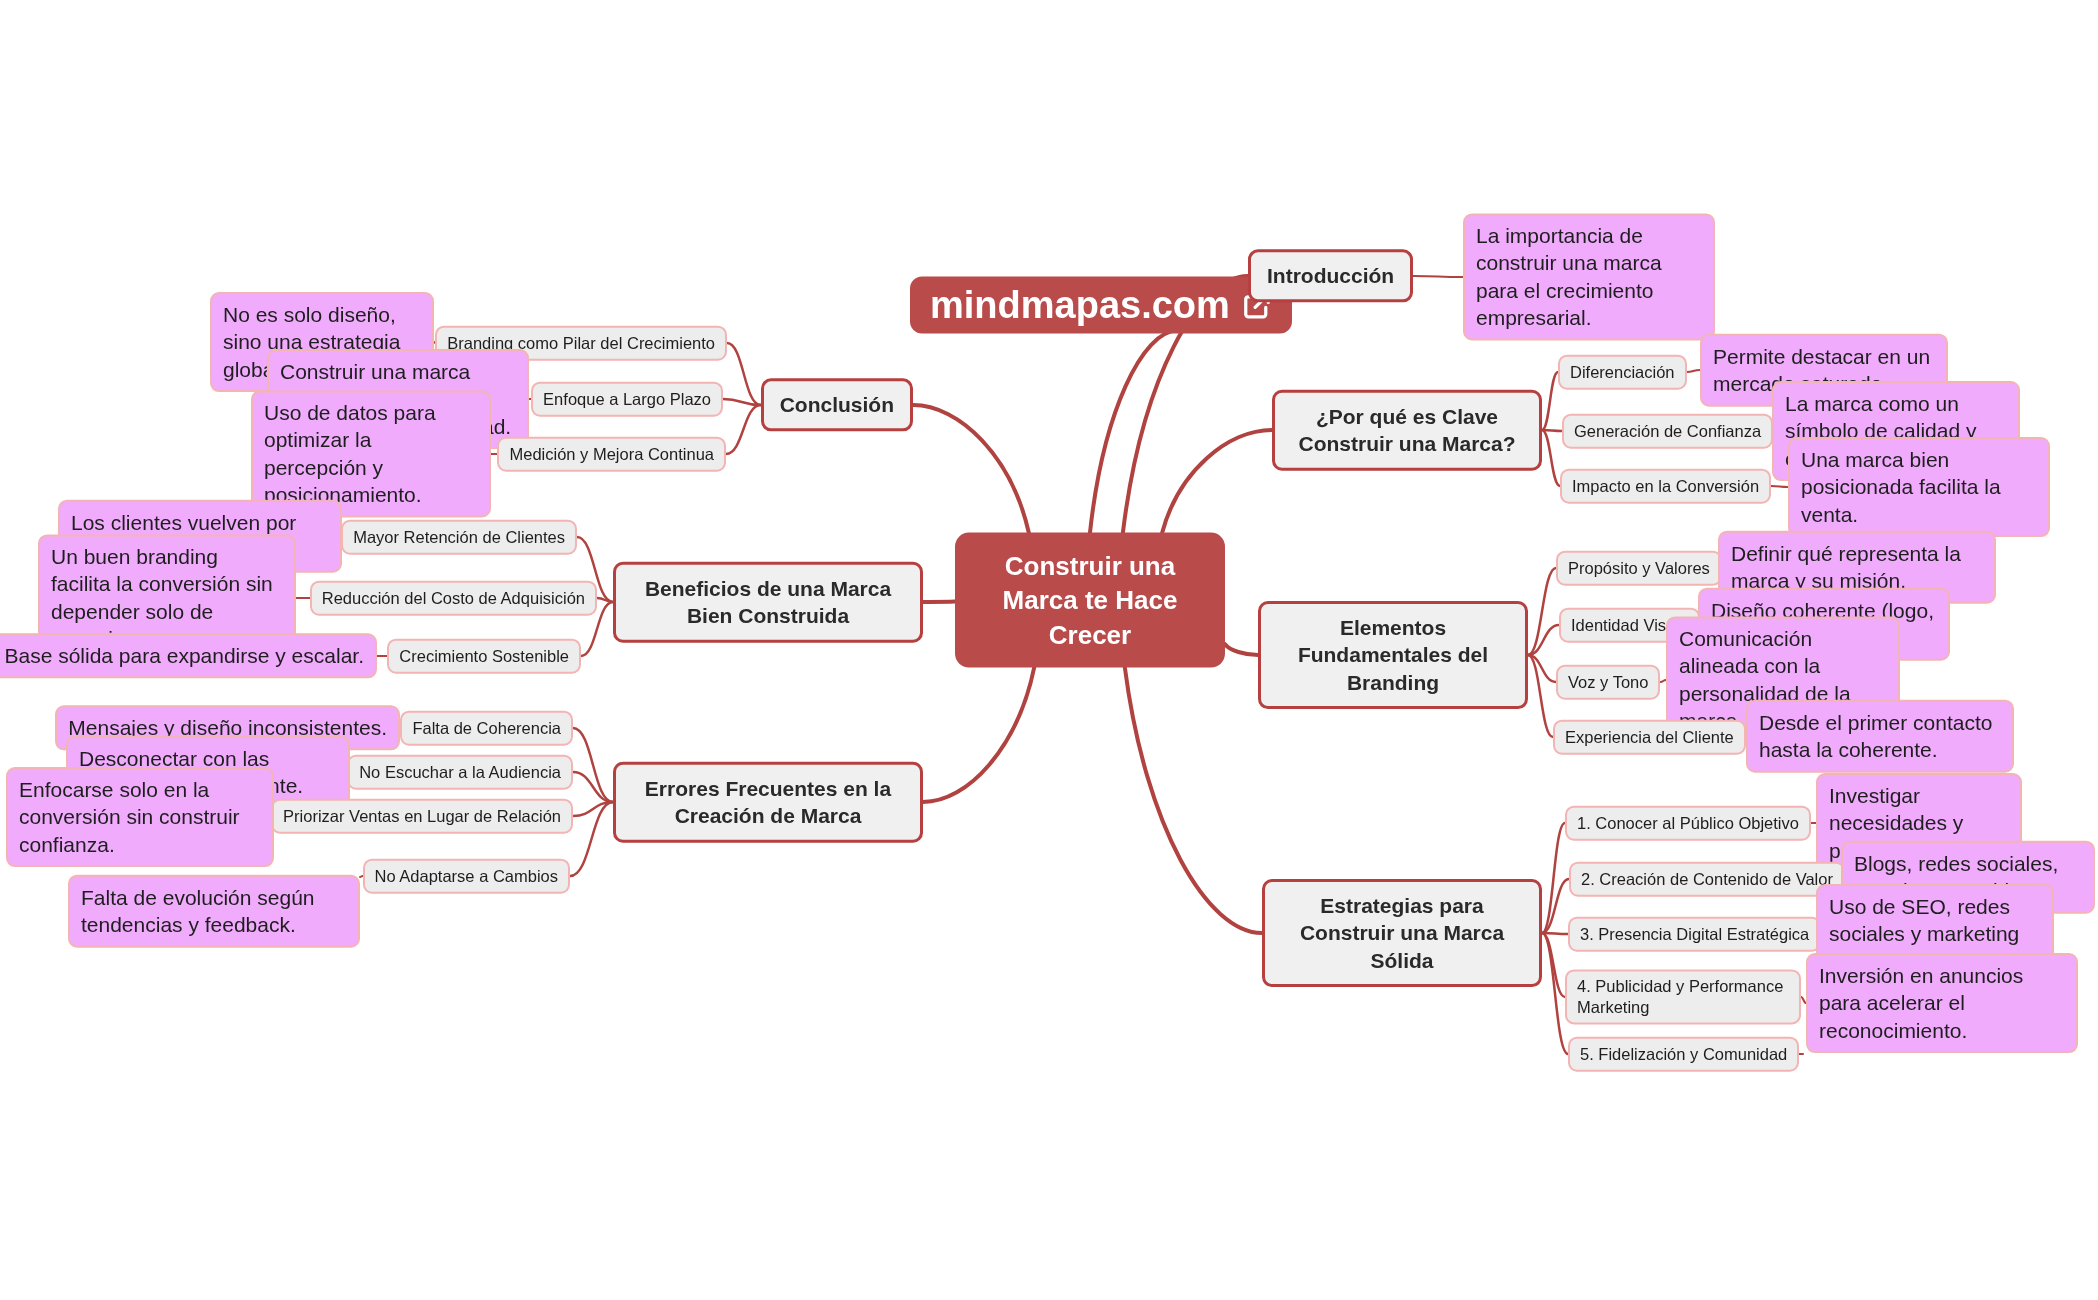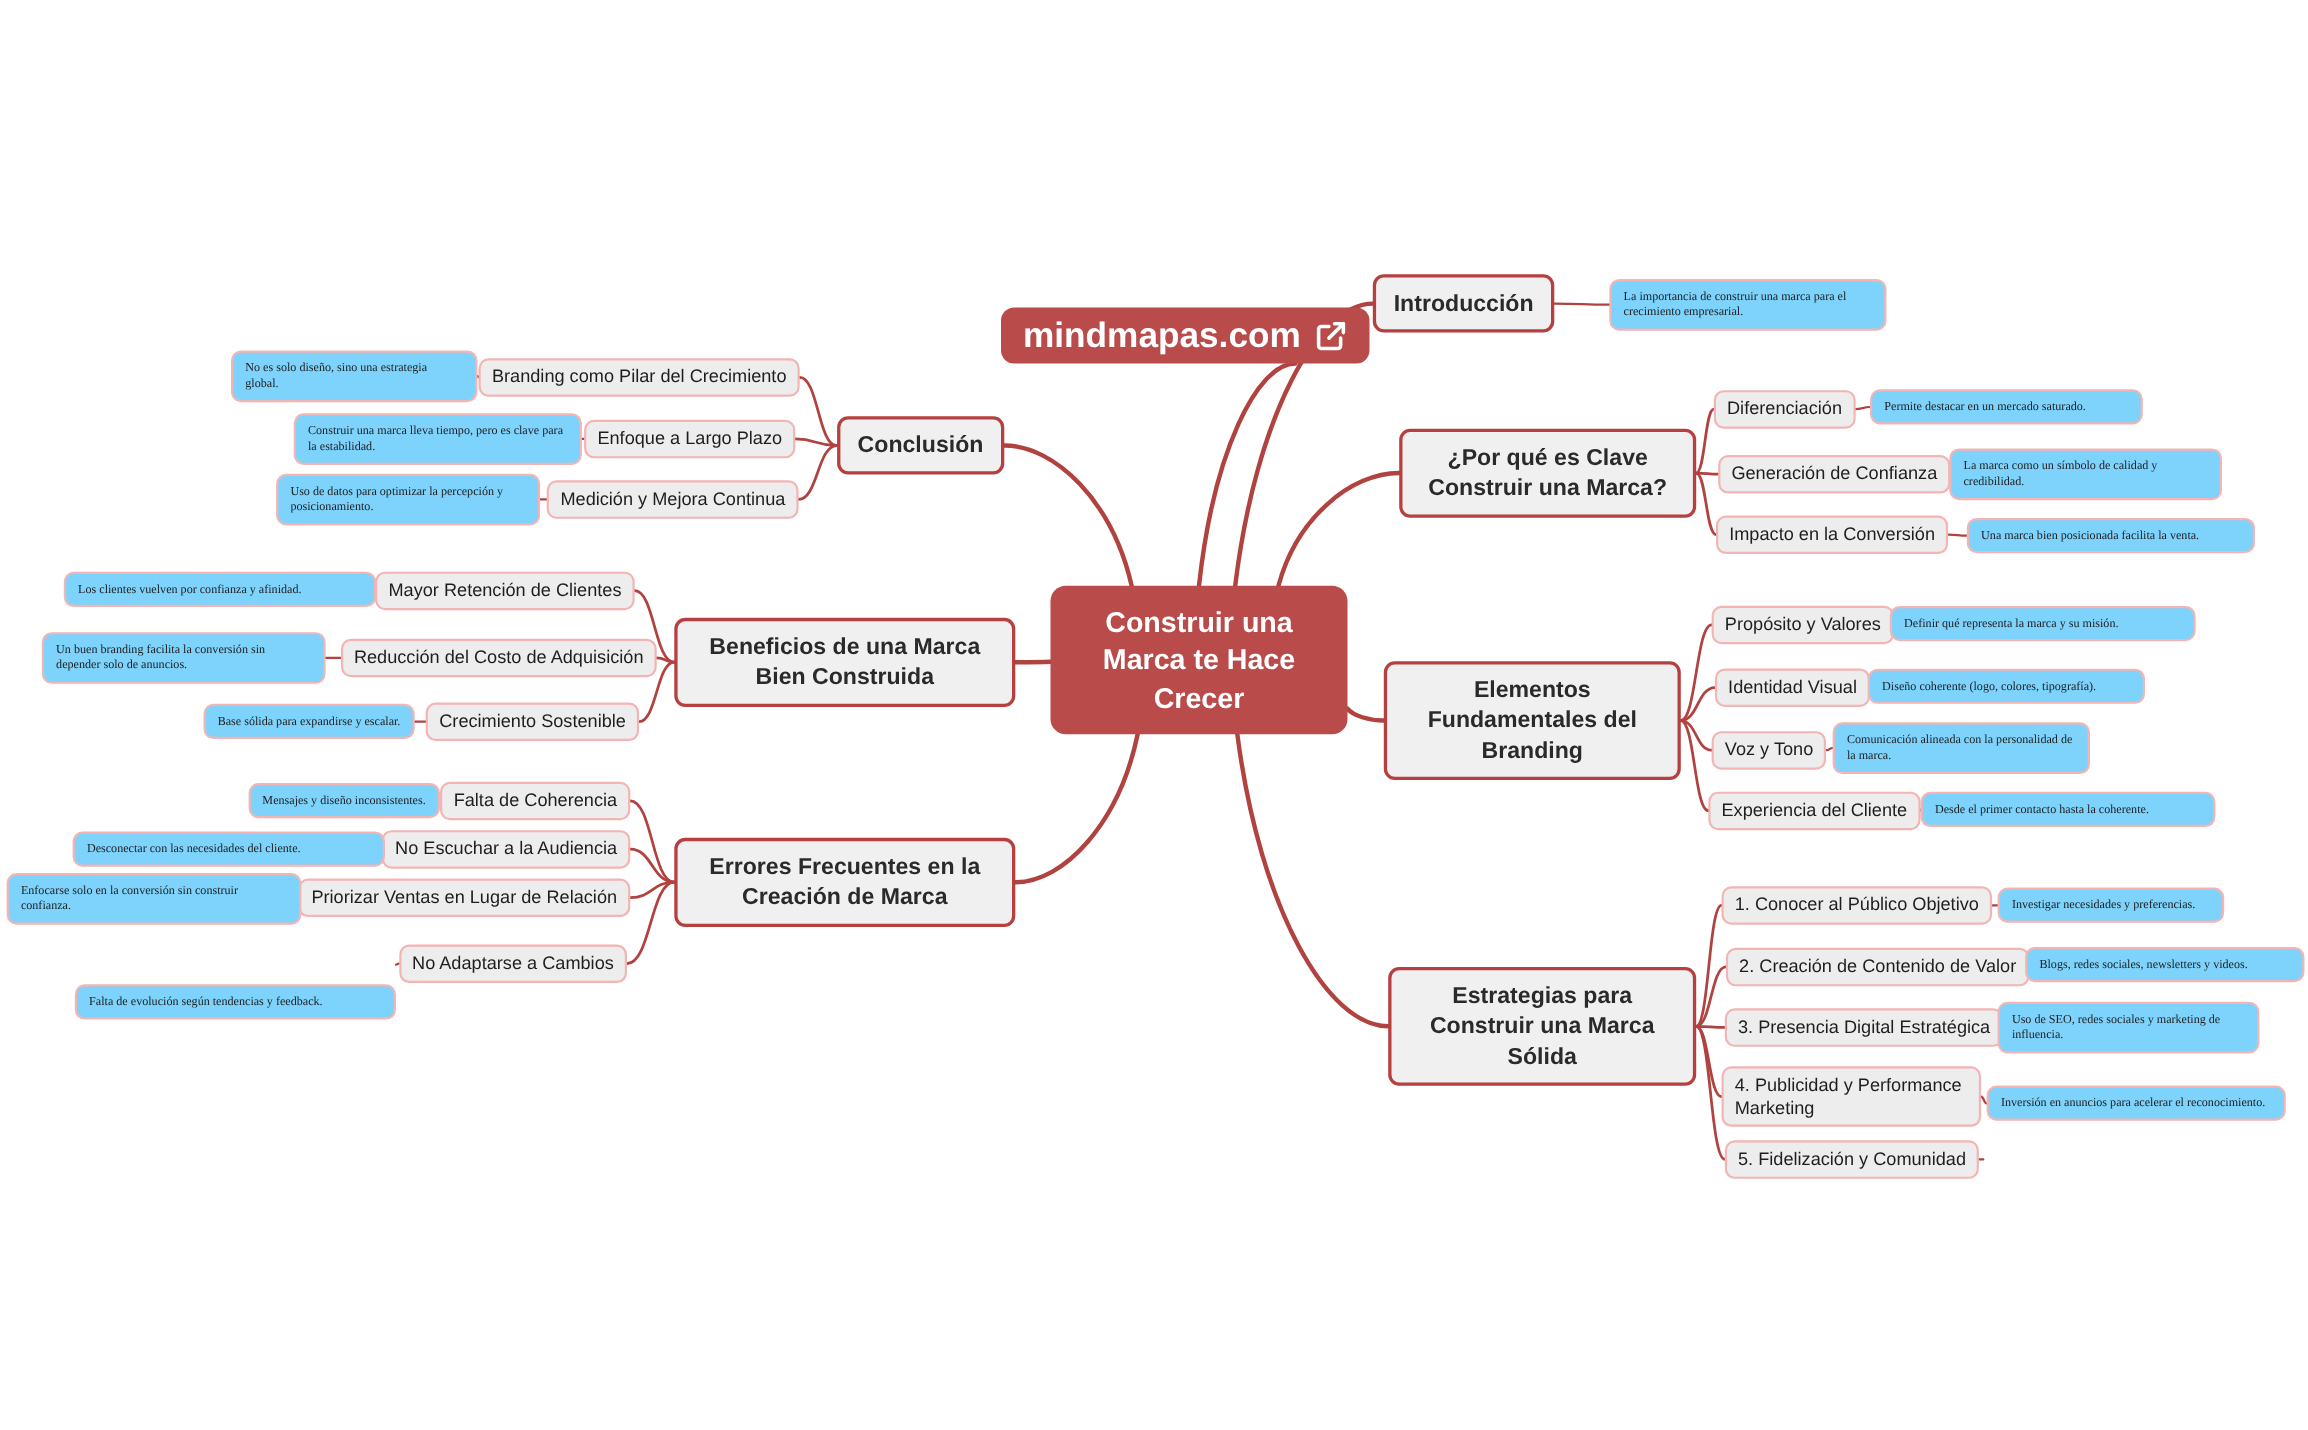--- a/index.html
+++ b/index.html
@@ -26,21 +26,21 @@
     font-size: 26px;
     line-height: 1.32;
     text-align: center;
     border-radius: 14px;
     padding: 16px 14px;
   }
   .badge {
     background: #b94b4b;
     color: #ffffff;
     font-weight: bold;
-    font-size: 32px;
+    font-size: 38px;
     border-radius: 12px;
     padding: 7px 20px;
     display: flex;
     align-items: center;
     gap: 12px;
     white-space: nowrap;
   }
   .badge svg { width: 30px; height: 30px; display: block; }
   .branch {
     background: #f0f0f0;
@@ -57,27 +57,26 @@
     background: #ededed;
     border: 2px solid #f3b4b4;
     border-radius: 9px;
     font-size: 16.5px;
     line-height: 1.25;
     padding: 5px 10px;
     white-space: nowrap;
   }
   .sub.wrap { white-space: normal; }
   .note {
-    background: #7dd3fc;
+    background: #f0abfc;
     border: 2px solid #f3b4b4;
     border-radius: 9px;
-    font-size: 11px;
+    font-size: 21px;
     line-height: 1.3;
     padding: 7px 11px;
-    font-family: Liberation Serif, serif;
   }
   .note.oneline { white-space: nowrap; text-align: center; }
 </style>
 </head>
 <body>
 
 <div id="map">
   <svg id="wires" width="2098" height="1300" viewBox="0 0 2098 1300">
       <path d="M 1090 532.53125 C 1103.141875 411.3125, 1142.5674999999999 330.5, 1177.6125 330.5" fill="none" stroke="#b0423f" stroke-width="4" stroke-linecap="round"></path>
       <path d="M 1122.9014274691358 532.53125 C 1141.6662133487655 378.6125, 1197.9605709876544 276, 1248 276" fill="none" stroke="#b0423f" stroke-width="4" stroke-linecap="round"></path>

